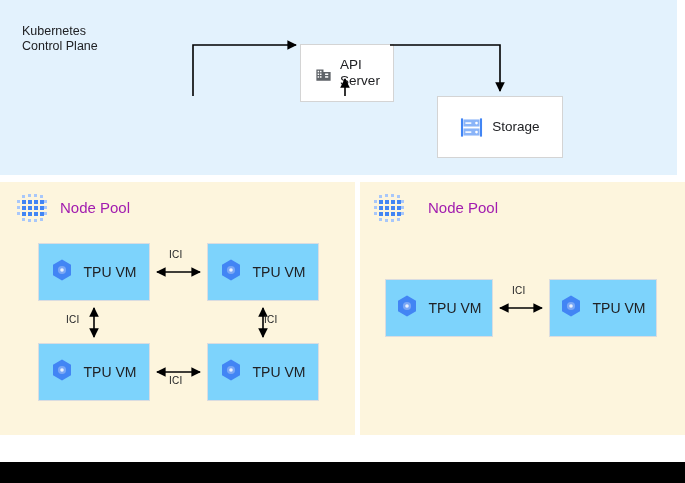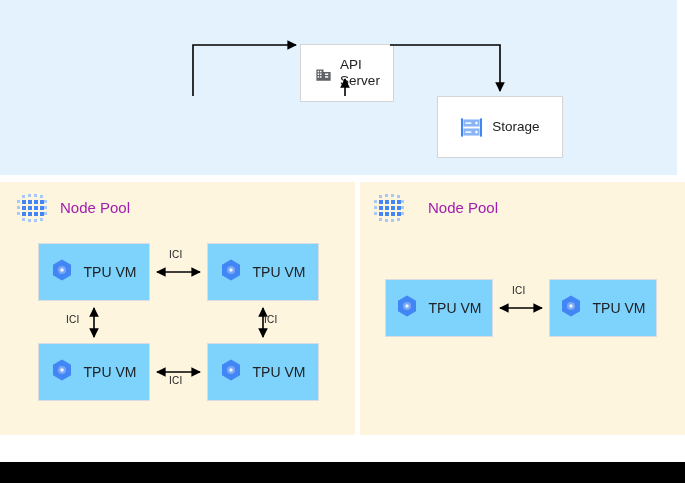--- a/index.html
+++ b/index.html
@@ -154,20 +154,22 @@
   #dotgrid-left  { left: 16px;  top: 193px; }
   #dotgrid-right { left: 373px; top: 193px; }
 </style>
 </head>
 <body>
 
 <div id="canvas">
 
   <div class="panel" id="control-plane-panel"></div>
 
+  <div class="panel-title" id="control-plane-title">Kubernetes
+Control Plane</div>
 
   <div class="cbox" id="box-api-server">
     <span class="icon">
       <svg width="19" height="19" viewBox="0 0 24 24" aria-hidden="true">
         <path d="M3 21V7h9v3h9v11H3z" fill="#5f6368"></path>
         <rect x="4.6" y="8.6" width="1.9" height="1.9" fill="#ffffff"></rect>
         <rect x="7.6" y="8.6" width="1.9" height="1.9" fill="#ffffff"></rect>
         <rect x="4.6" y="12" width="1.9" height="1.9" fill="#ffffff"></rect>
         <rect x="7.6" y="12" width="1.9" height="1.9" fill="#ffffff"></rect>
         <rect x="4.6" y="15.4" width="1.9" height="1.9" fill="#ffffff"></rect>

